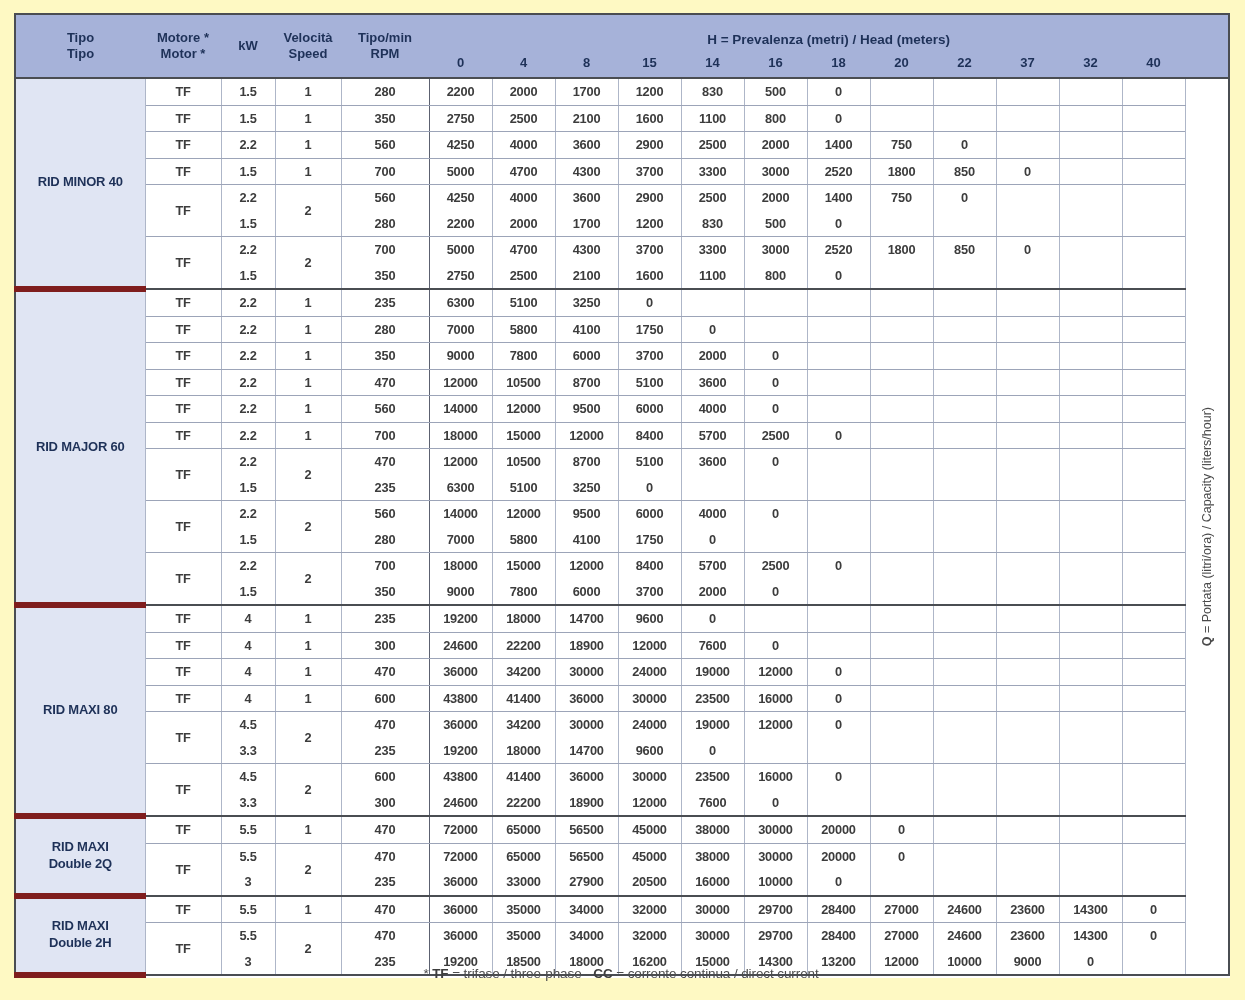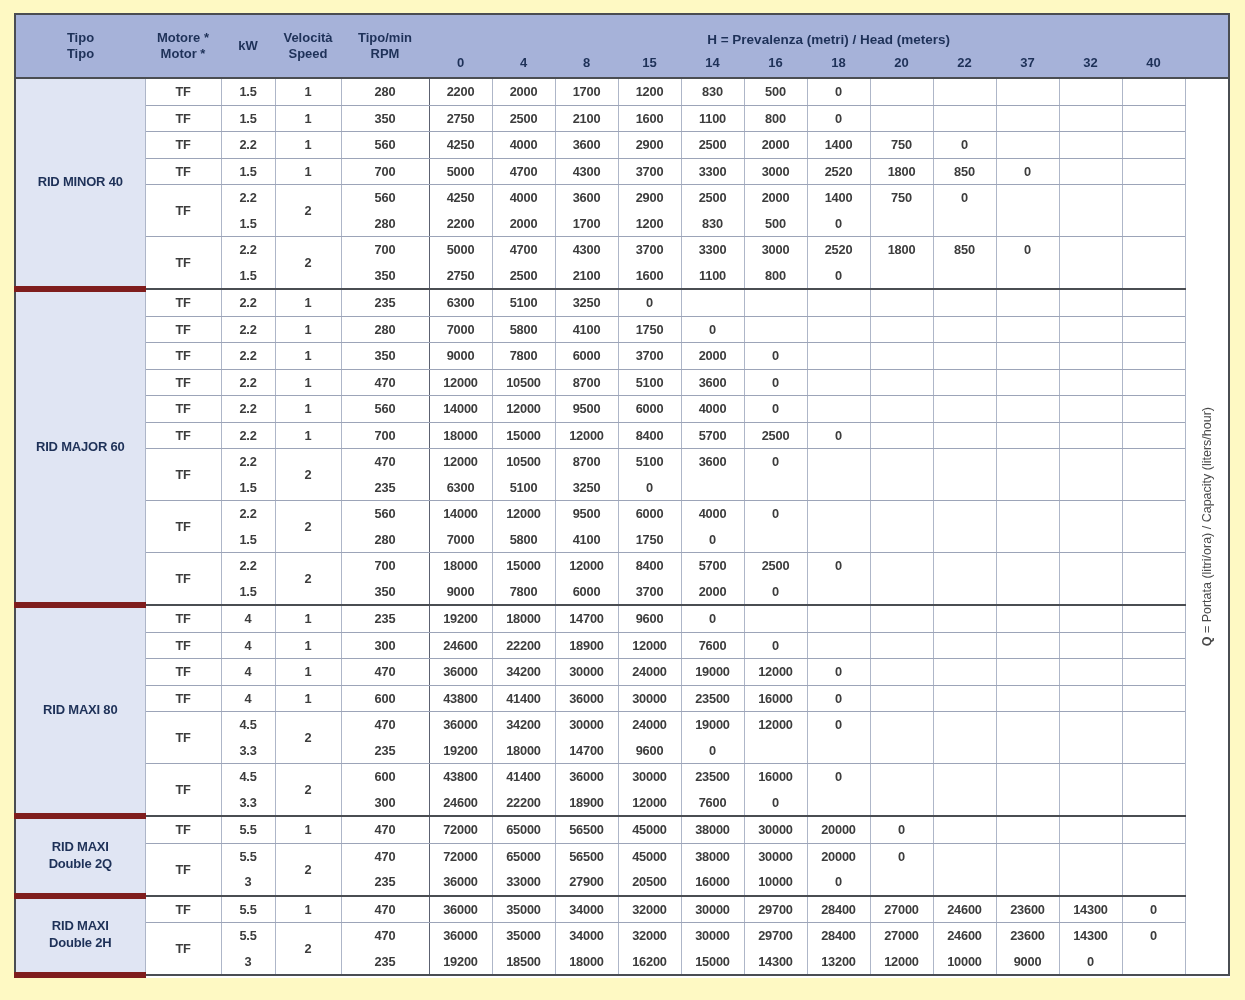--- a/index.html
+++ b/index.html
@@ -719,13 +719,14 @@
             <td class="cell val bsec">13200</td>
             <td class="cell val bsec">12000</td>
             <td class="cell val bsec">10000</td>
             <td class="cell val bsec">9000</td>
             <td class="cell val bsec">0</td>
             <td class="cell val bsec"></td>
           </tr>
         </tbody>
     </table>
   </div>
+  <div class="footnote"><span>* </span><b>TF</b><span> = trifase / three-phase - </span><b>CC</b><span> = corrente continua / direct current</span></div>
 </div>
 
 </body></html>

